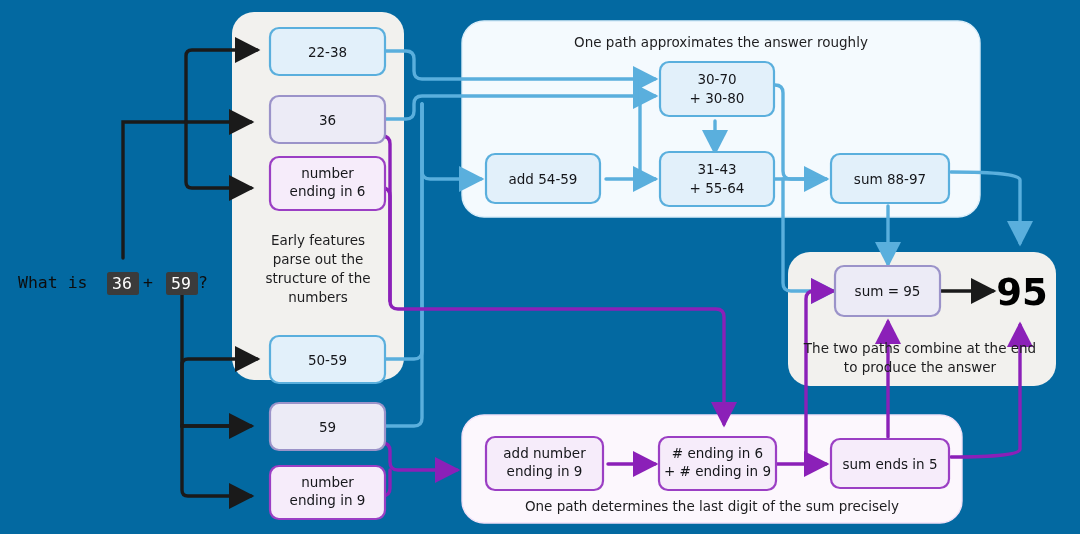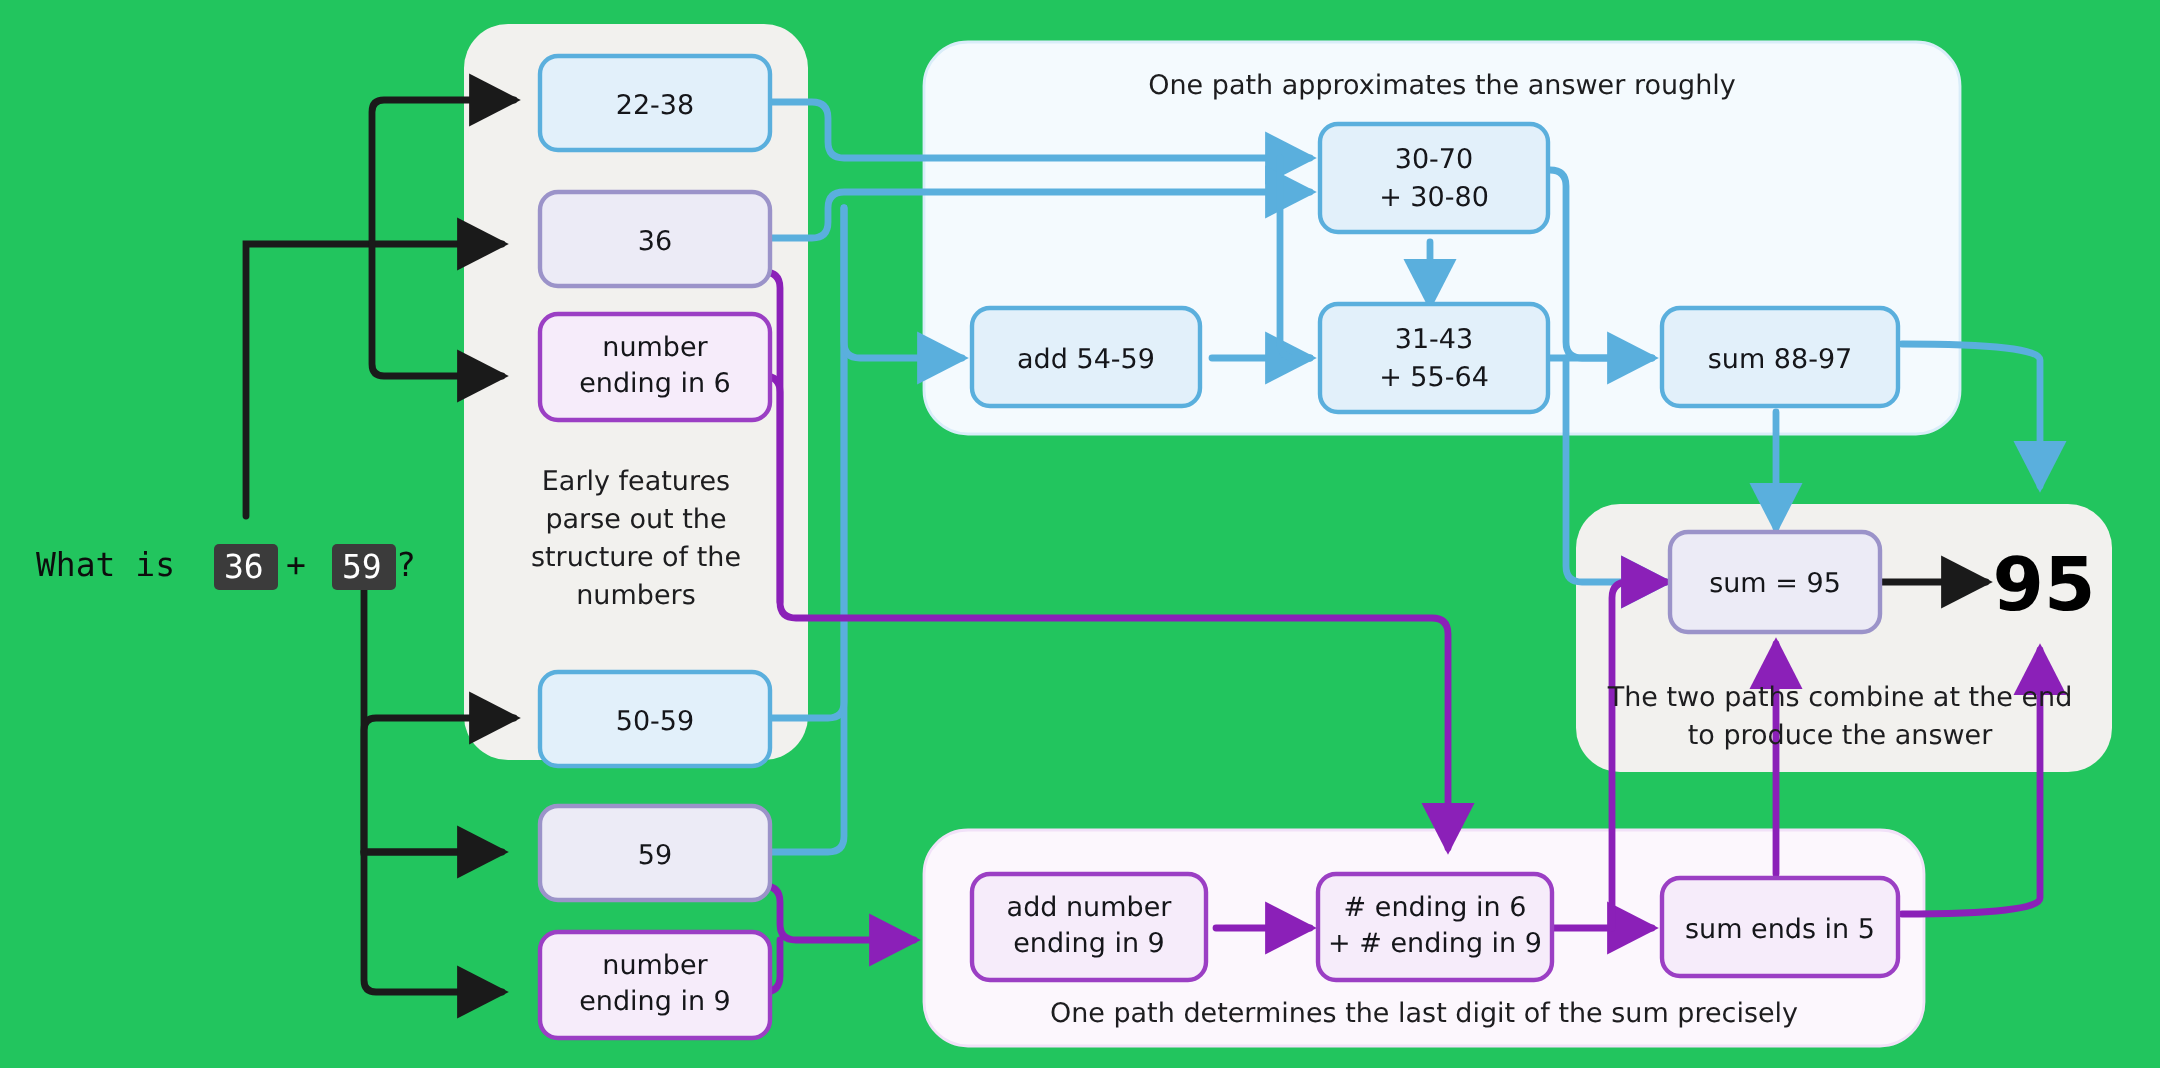--- a/index.html
+++ b/index.html
@@ -1,18 +1,18 @@
 <!DOCTYPE html>
 <html><head>
 <meta charset="utf-8">
 <style>
   html,body{margin:0;padding:0;background:#ffffff;}
   body{width:1080px;height:534px;overflow:hidden;
        font-family:"DejaVu Sans","Liberation Sans",sans-serif;}
-  #stage{position:relative;width:1080px;height:534px;background:#22c55e;}
+  #stage{position:relative;width:1080px;height:534px;background:#0369a1;}
   svg.layer{position:absolute;left:0;top:0;width:1080px;height:534px;}
 
   .panel-label{font-size:13.5px;fill:#1d1d1f;text-anchor:middle;
                font-family:"DejaVu Sans","Liberation Sans",sans-serif;}
   .node-text{font-size:13.5px;fill:#15161a;text-anchor:middle;
              font-family:"DejaVu Sans","Liberation Sans",sans-serif;}
   .answer-text{font-size:37px;font-weight:bold;fill:#000;text-anchor:middle;
                font-family:"DejaVu Sans","Liberation Sans",sans-serif;}
   .prompt-text{font-size:16.5px;fill:#0d0d0d;
                font-family:"DejaVu Sans Mono","Liberation Mono",monospace;}

